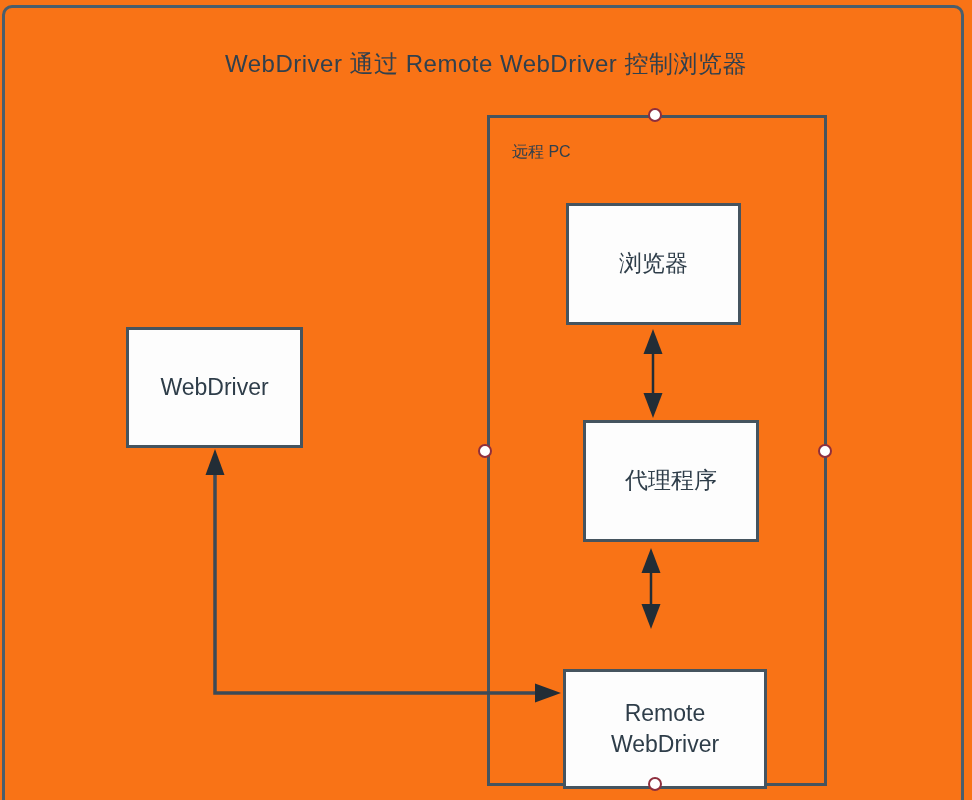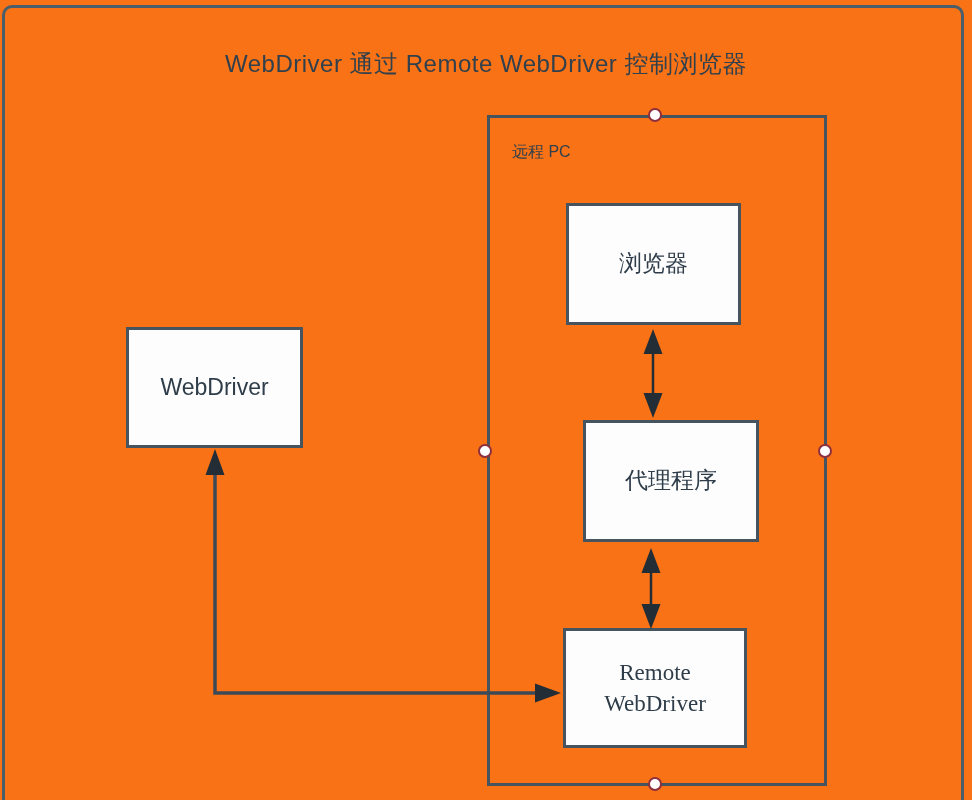--- a/index.html
+++ b/index.html
@@ -51,21 +51,21 @@
     align-items: center;
     justify-content: center;
     text-align: center;
     font-size: 23px;
     color: #2e3d49;
     line-height: 1.35;
   }
   .node-webdriver        { left: 126px; top: 327px; width: 177px; height: 121px; }
   .node-browser          { left: 566px; top: 203px; width: 175px; height: 122px; text-align: center; }
   .node-agent            { left: 563px; top: 420px; width: 176px; height: 122px; margin-left: 20px; }
-  .node-remote-webdriver { left: 563px; top: 628px; width: 184px; height: 120px; font-family: Liberation Serif, serif; }
+  .node-remote-webdriver { left: 563px; top: 669px; width: 204px; height: 120px; }
   .node-remote-webdriver .node-label { max-width: 130px; }
   .handle {
     position: absolute;
     width: 14px; height: 14px;
     border: 2.5px solid #8e2f3e;
     border-radius: 50%;
     background: #ffffff;
     z-index: 5;
   }
   .handle-top    { left: 648px; top: 108px; }

